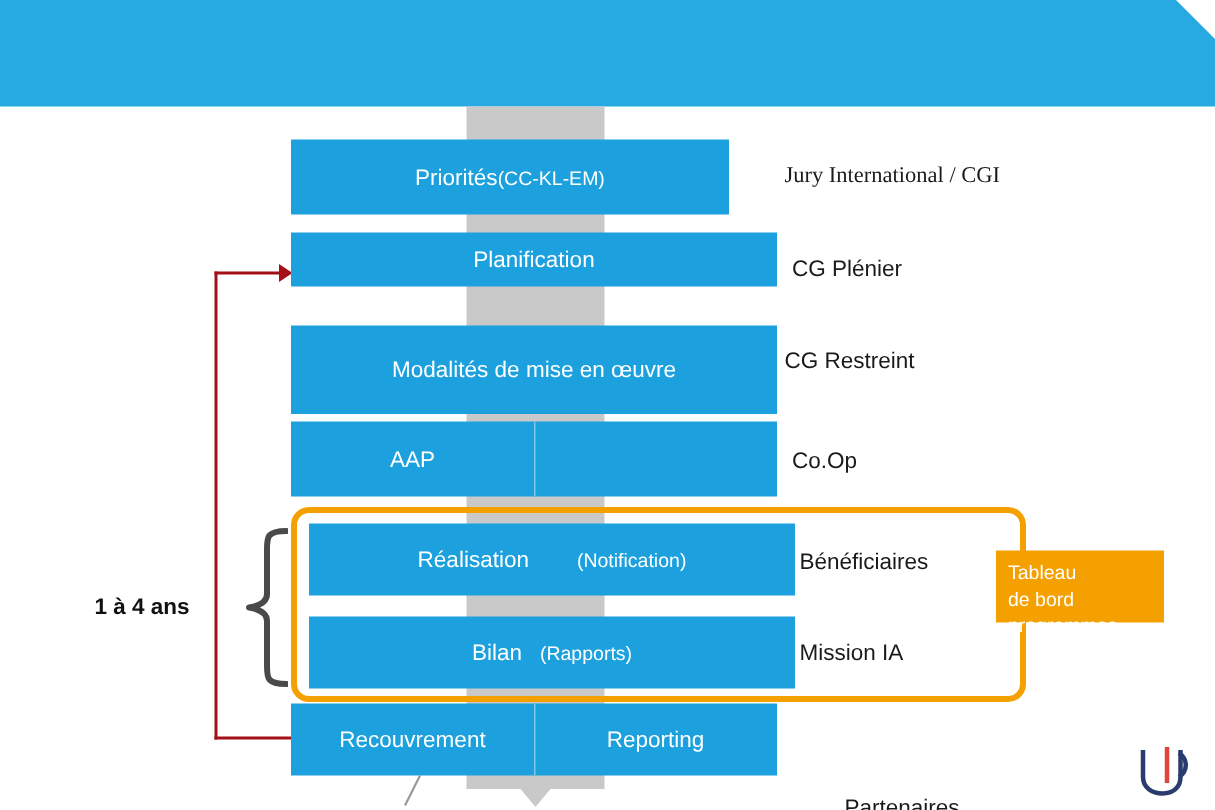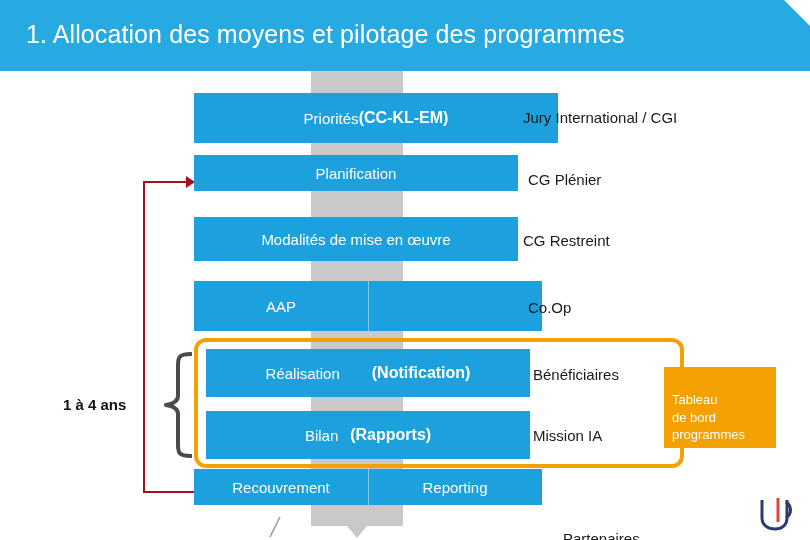--- a/index.html
+++ b/index.html
@@ -41,33 +41,33 @@
     border-top:36px solid #c9c9c9;
   }
   
   .bluebox{
     position:absolute;
     background:#1ca1de;
     color:#ffffff;
     display:flex;align-items:center;justify-content:center;
     font-size:15px;
   }
-  .bluebox.split{justify-content:flex-start;padding-left:24px;}
+  .bluebox.split{justify-content:flex-start;}
   .b-sep{
     position:absolute;top:0;bottom:0;left:50%;
     width:1px;background:#7fc9ec;
   }
   .half{
     position:absolute;top:0;bottom:0;
     display:flex;align-items:center;justify-content:center;
     font-size:15px;color:#ffffff;
   }
   .half.l{left:0;width:50%;}
   .half.r{right:0;width:50%;}
-  .small{font-size:16px;font-weight:bold;}
+  .small{font-size:13px;}
   
   .rlabel{
     position:absolute;
     font-size:15px;color:#1a1a1a;
     white-space:nowrap;
   }
   
   .orange-rect{
     position:absolute;left:194px;top:338px;
     width:490px;height:130px;
@@ -92,74 +92,73 @@
   }
   
   .left-label{
     position:absolute;left:63px;top:396px;
     font-size:15px;font-weight:bold;color:#111111;
     white-space:nowrap;
   }
   
   .tdb{
     position:absolute;left:664px;top:367px;
-    width:112px;height:81px;
+    width:112px;height:48px;
     background:#f5a001;
     color:#ffffff;
     font-size:13px;
-    padding:24px 8px;
+    padding:6px 8px;
     box-sizing:border-box;
     line-height:1.35;
   }
   
   .logo{
     position:absolute;right:14px;bottom:8px;
     width:40px;height:36px;
   }
   
   .slash{
     position:absolute;left:268px;top:516px;
     width:14px;height:22px;
   }
 </style>
 </head>
 <body>
 
 <div class="header">
   <div class="header-corner"></div>
-  <div class="header-title">1. Allocation des moyens et pilotage des programmes</div>
 </div>
 
 <div class="grey-arrow"></div>
 <div class="grey-arrow-head"></div>
 
 <div class="orange-rect"></div>
 
 <div class="red-line" style="left:143px;top:181px;width:50px;height:2px;"></div>
 <div class="red-arrow" style="left:186px;top:176px;"></div>
 <div class="red-line" style="left:143px;top:181px;width:2px;height:312px;"></div>
 <div class="red-line" style="left:143px;top:491px;width:52px;height:2px;"></div>
 
 <svg class="brace" viewBox="0 0 34 106">
   <path d="M33 2 C 20 2, 20 6, 20 14 L20 44 C20 50, 14 52, 8 53 C14 54, 20 56, 20 62 L20 92 C20 100, 20 104, 33 104" fill="none" stroke="#4a4a4a" stroke-width="4" stroke-linecap="round" stroke-linejoin="round"></path>
 </svg>
 <div class="left-label">1 à 4 ans</div>
 
-<div class="bluebox" style="left:194px;top:93px;width:364px;height:50px;">
+<div class="bluebox" style="left:194px;top:93px;width:292px;height:50px;">
   <span>Priorités </span>
     <span class="small">(CC-KL-EM)</span>
 </div>
-<div class="rlabel" style="left:523px;top:109px;">Jury International / CGI</div>
+<div class="rlabel" style="left:523px;top:109px;font-family:Liberation Serif, serif;">Jury International / CGI</div>
 
 <div class="bluebox" style="left:194px;top:155px;width:324px;height:36px;">
   <span>Planification </span>
 </div>
 <div class="rlabel" style="left:528px;top:171px;">CG Plénier</div>
 
-<div class="bluebox" style="left:194px;top:217px;width:324px;height:44px;">
+<div class="bluebox" style="left:194px;top:217px;width:324px;height:59px;">
   <span>Modalités de mise en œuvre</span>
 </div>
 <div class="rlabel" style="left:523px;top:232px;">CG Restreint</div>
 
 <div class="bluebox split" style="left:194px;top:281px;width:324px;height:50px;">
   <div class="b-sep"></div>
   <div class="half l">AAP</div>
 </div>
 <div class="rlabel" style="left:528px;top:299px;">Co.Op</div>
 
@@ -168,21 +167,21 @@
     <span class="small">(Notification)</span>
 </div>
 <div class="rlabel" style="left:533px;top:366px;">Bénéficiaires</div>
 
 <div class="bluebox" style="left:206px;top:411px;width:324px;height:48px;gap:12px;">
   <span>Bilan  </span>
     <span class="small">(Rapports)</span>
 </div>
 <div class="rlabel" style="left:533px;top:427px;">Mission IA</div>
 
-<div class="bluebox split" style="left:194px;top:469px;width:324px;height:36px;">
+<div class="bluebox split" style="left:194px;top:469px;width:324px;height:48px;">
   <div class="b-sep"></div>
   <div class="half l">Recouvrement</div>
   <div class="half r">Reporting</div>
 </div>
 <div class="rlabel" style="left:563px;top:486px;margin-top:44px;">Partenaires</div>
 
 <div class="tdb">
   <div>Tableau</div>
   <div>de bord</div>
   <div>programmes</div>

